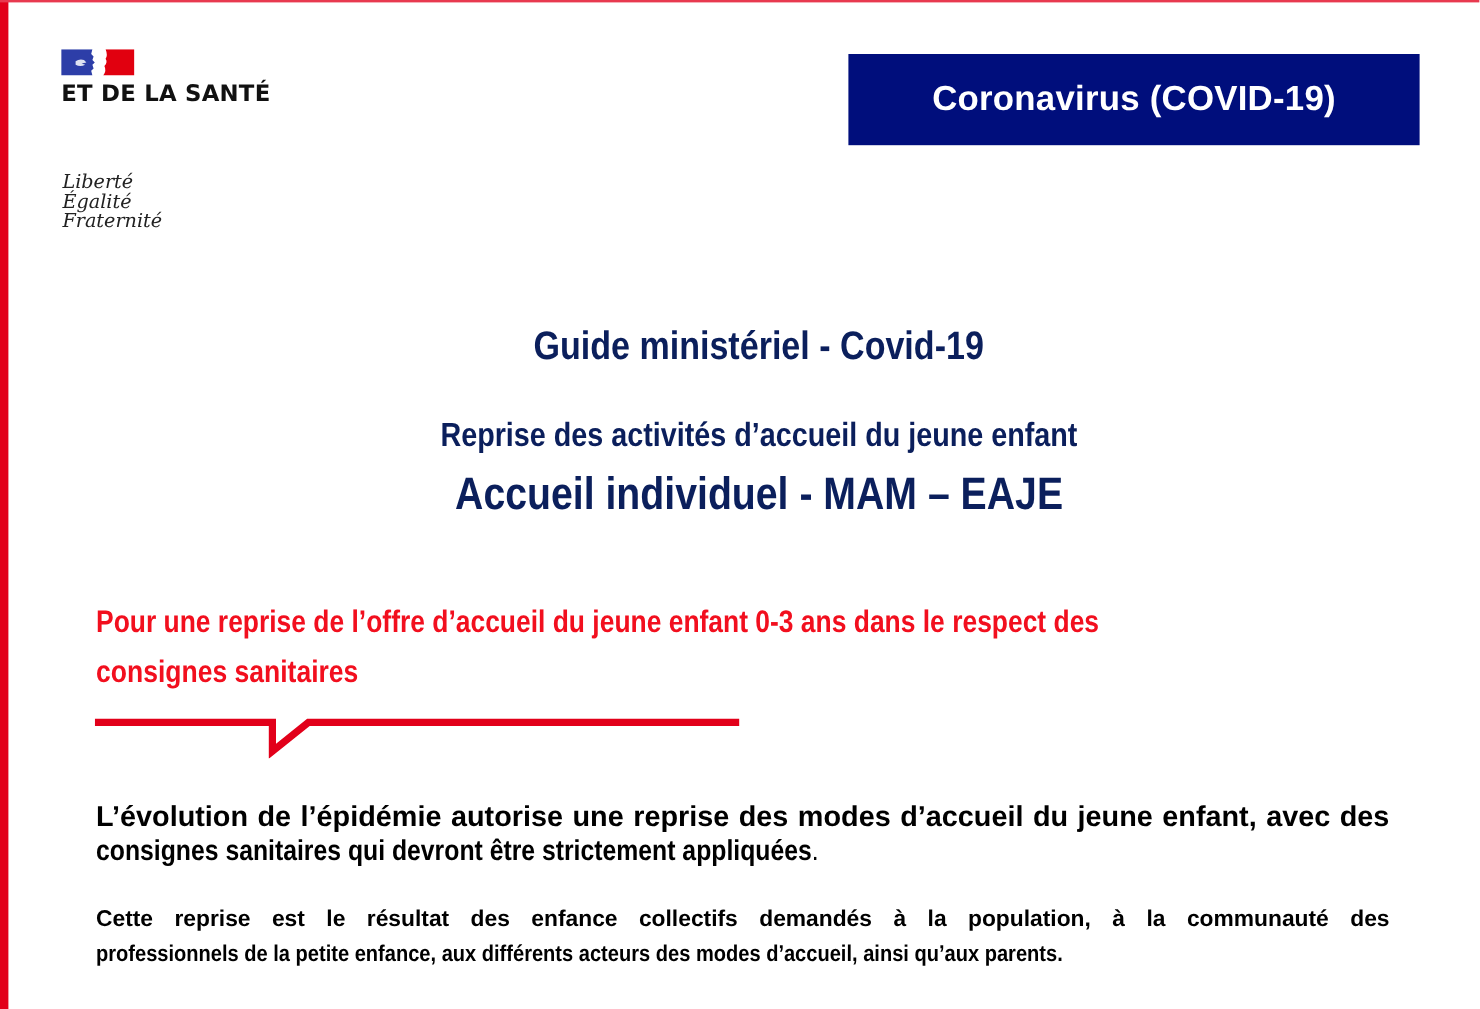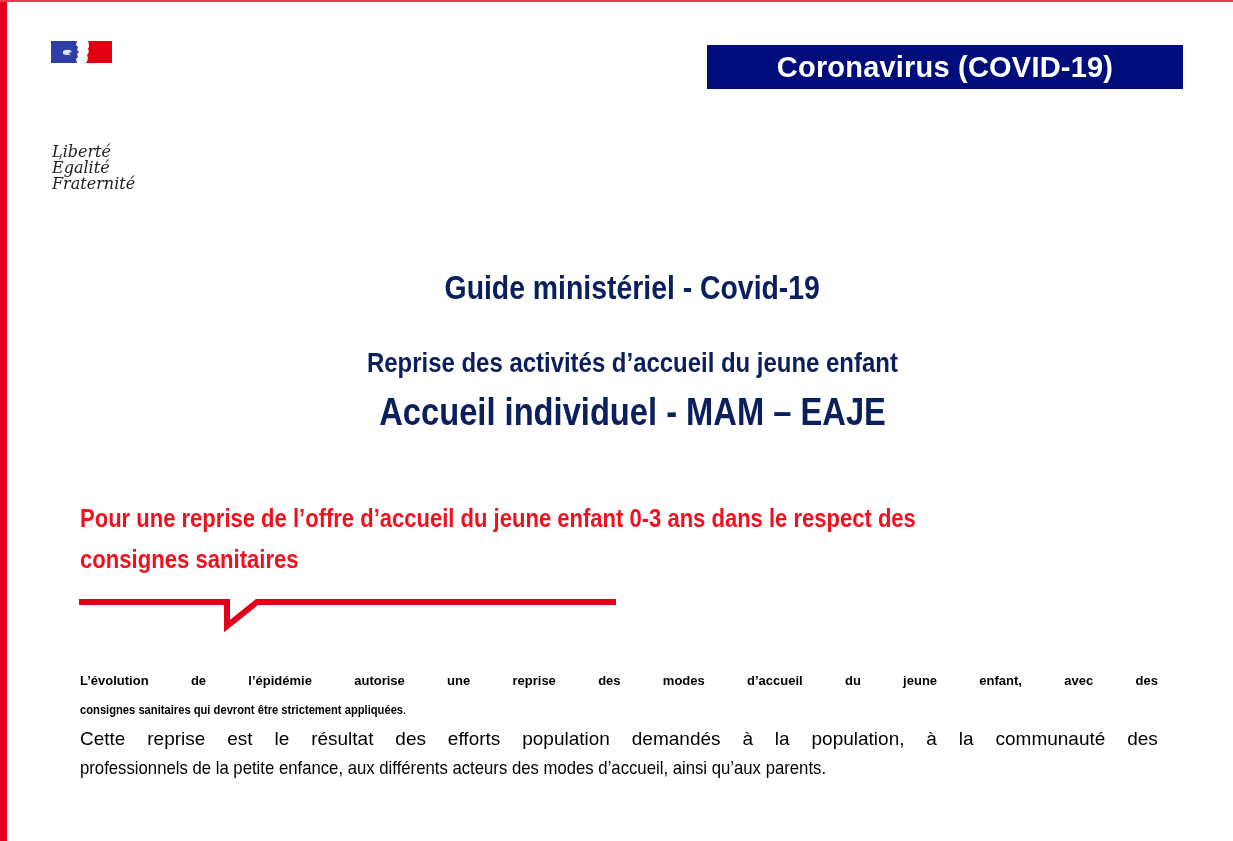--- a/index.html
+++ b/index.html
@@ -62,21 +62,21 @@
     font-size: 16px;
     line-height: 16px;
     color: #222222;
   }
   .motto span { display: block; }
 
   
   .covid-badge {
     position: absolute;
     left: 707px; top: 45px;
-    width: 476px; height: 44px;
+    width: 476px; height: 76px;
     background: #000e7c;
     color: #ffffff;
     display: flex;
     align-items: center;
     justify-content: center;
     font-family: "Liberation Sans", sans-serif;
     font-weight: bold;
     font-size: 29px;
     letter-spacing: 0.2px;
   }
@@ -154,22 +154,22 @@
   }
   .body-para .line {
     display: flex;
     justify-content: space-between;
     white-space: nowrap;
   }
   .body-para .line.last {
     justify-content: flex-start;
   }
   .body-para .line.last span { margin-right: 0; }
-  .para-1 { top: 666px; font-weight: bold; font-size: 13px; }
-  .para-2 { top: 724px; }
+  .para-1 { top: 666px; font-weight: bold; font-size: 24px; }
+  .para-2 { top: 752px; font-weight: bold; }
   .para-1 .line.last, .para-2 .line.last {
     display: block;
     transform-origin: left center;
   }
   .para-1 .line.last { transform: scaleX(0.86); }
   .para-2 .line.last { transform: scaleX(0.88); }
   .regular { font-weight: normal; }
 </style>
 </head>
 <body>
@@ -177,20 +177,21 @@
 <div class="left-border"></div>
 <div class="top-border"></div>
 
 <div class="logo">
   <svg class="flag" viewBox="0 0 61 22" xmlns="http://www.w3.org/2000/svg">
     <path d="M0 0 H26 L25 4 L27 6 L26 9 L28 11 L26 13 L27 16 L25 18 L26 22 H0 Z" fill="#2d3ea8"></path>
     <path d="M12 10 Q15 8 19 9 L21 11 L17 12 L20 13 Q16 15 12 13 Z" fill="#ffffff" opacity="0.85"></path>
     <path d="M37 0 H61 V22 H35 Q38 18 36 14 Q39 11 37 8 Q39 5 37 0 Z" fill="#e1000f"></path>
   </svg>
   <div class="ministry-name">
+    <span>ET DE LA SANTÉ</span>
   </div>
   <div class="motto">
     <span>Liberté</span>
     <span>Égalité</span>
     <span>Fraternité</span>
   </div>
 </div>
 
 <div class="covid-badge">Coronavirus (COVID-19)</div>
 
@@ -234,22 +235,22 @@
 </div>
 
 <div class="body-para para-2">
   <div class="line" id="p2l1">
       <span>Cette</span>
       <span>reprise</span>
       <span>est</span>
       <span>le</span>
       <span>résultat</span>
       <span>des</span>
-      <span>efforts</span>
-      <span>population</span>
+      <span>enfance</span>
+      <span>collectifs</span>
       <span>demandés</span>
       <span>à</span>
       <span>la</span>
       <span>population,</span>
       <span>à</span>
       <span>la</span>
       <span>communauté</span>
       <span>des</span>
     </div>
   <div class="line last">professionnels de la petite enfance, aux différents acteurs des modes d’accueil, ainsi qu’aux parents.</div>

